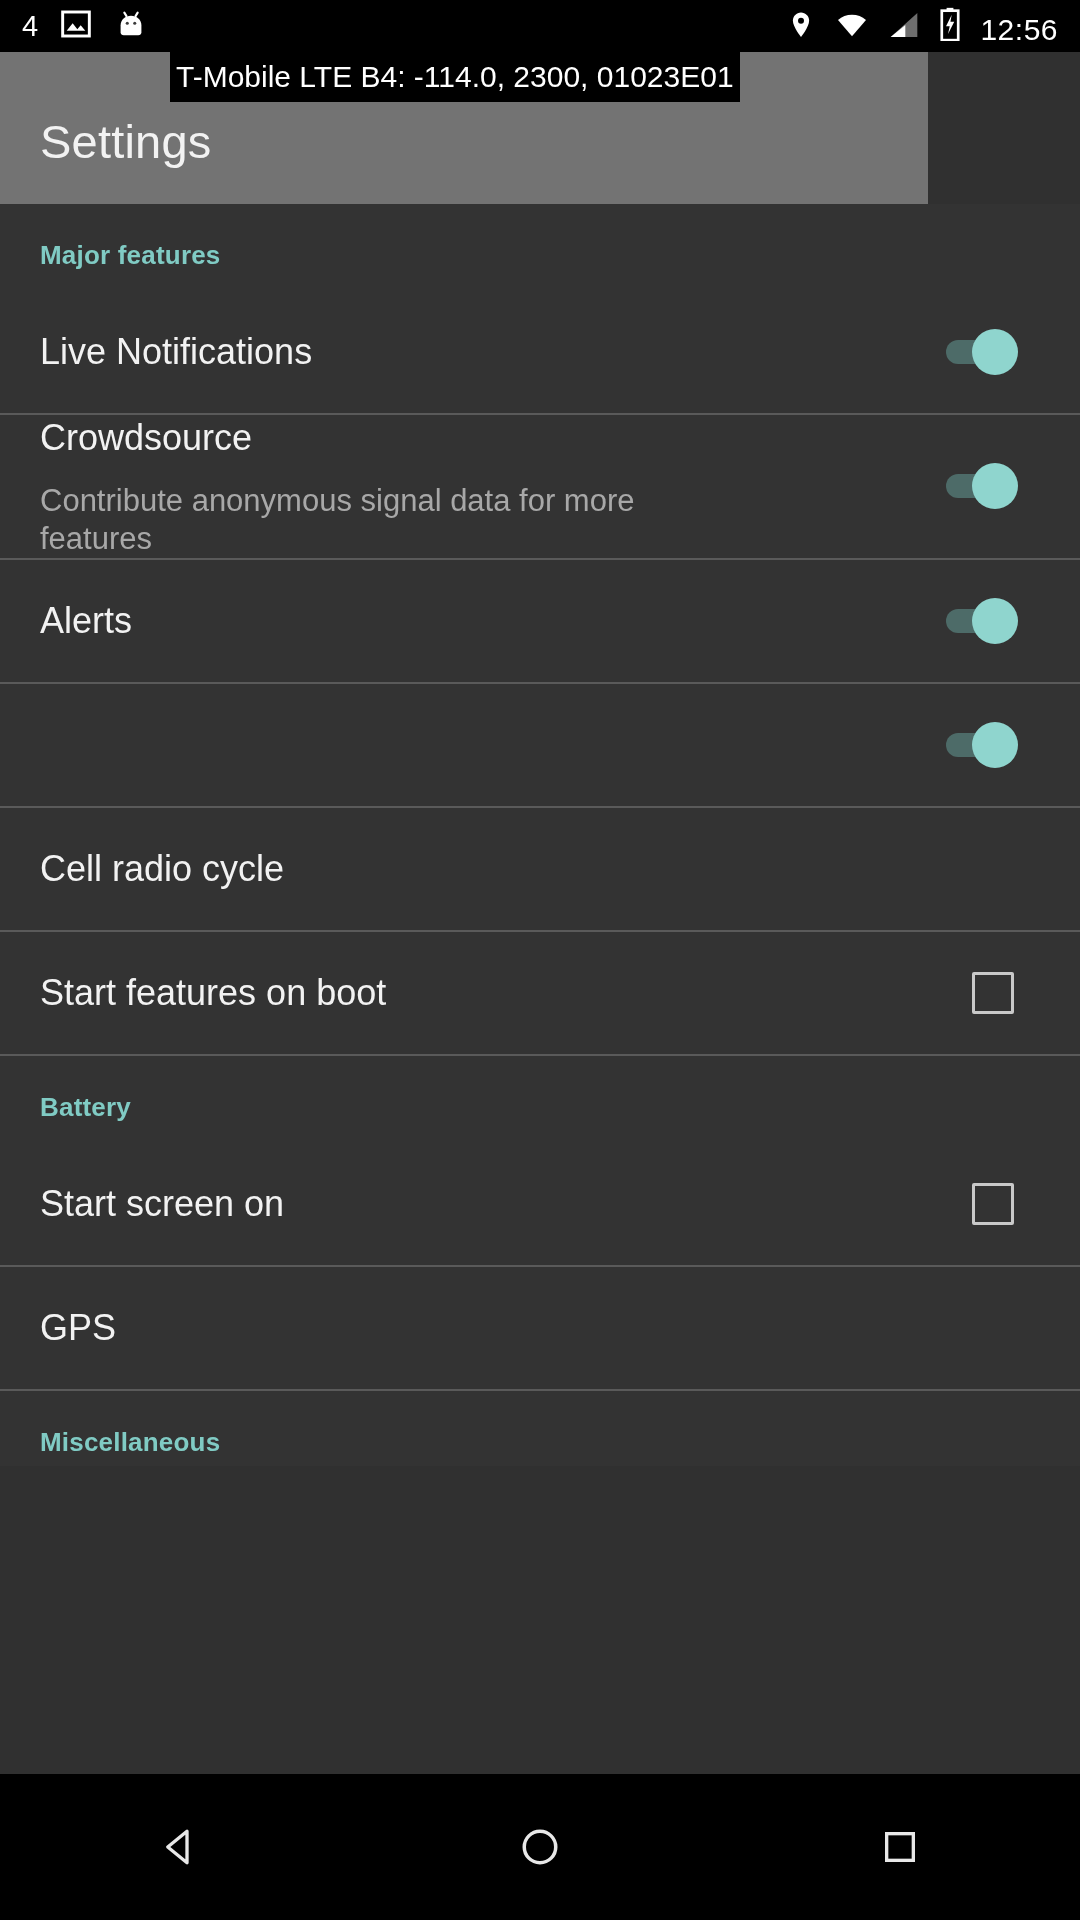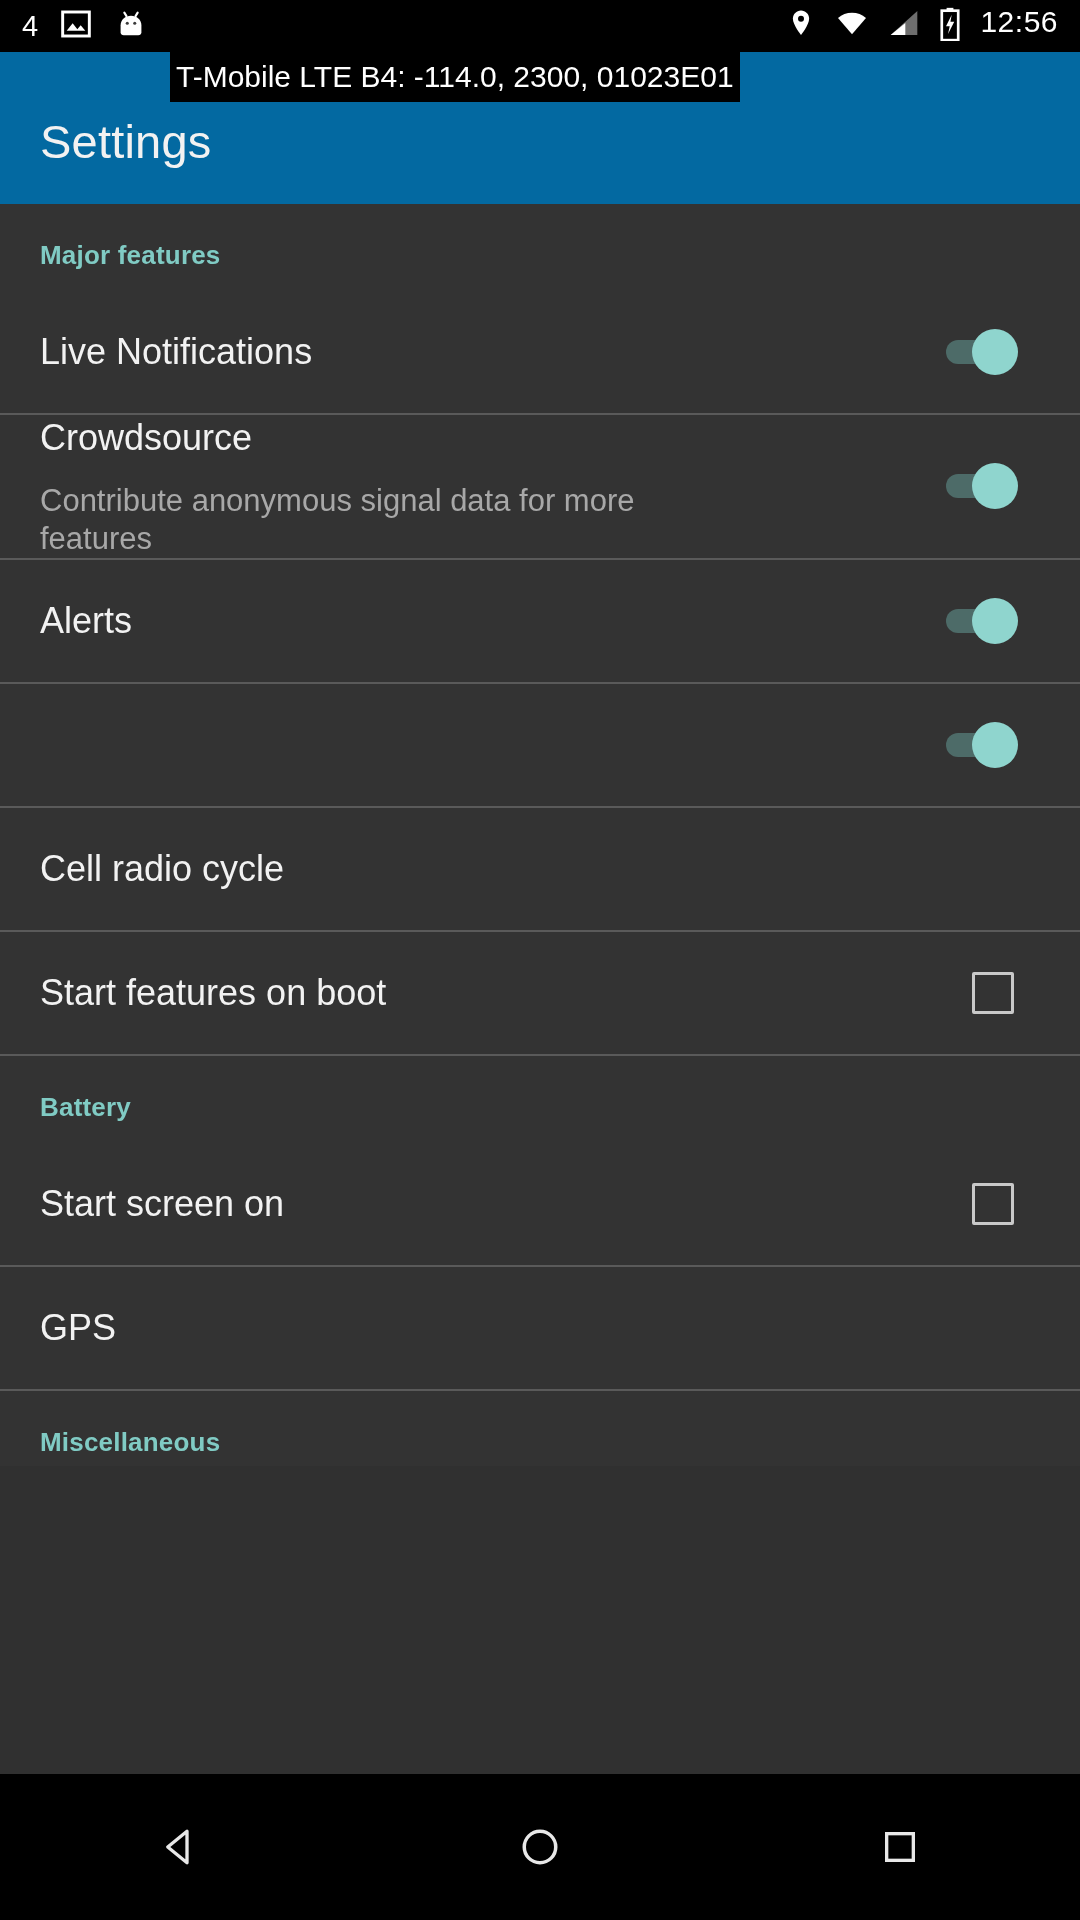--- a/index.html
+++ b/index.html
@@ -11,29 +11,29 @@
   }
   #screen { position:relative; width:1080px; height:1920px; background:#303030; }
 
   
   .statusbar {
     position:absolute; top:0; left:0; width:1080px; height:52px;
     background:#000; display:flex; align-items:center;
     padding:0 22px;
   }
   .sb-left { display:flex; align-items:center; gap:22px; }
-  .sb-right { display:flex; align-items:flex-start; gap:18px; margin-left:auto; }
+  .sb-right { display:flex; align-items:flex-end; gap:18px; margin-left:auto; }
   .sb-count { color:#fff; font-size:29px; line-height:1; font-weight:400; }
   .sb-time { color:#fff; font-size:30px; line-height:1; letter-spacing:.5px; }
   .ic { display:block; }
 
   
   .header {
-    position:absolute; top:52px; left:0; width:1080px; height:152px;
-    background:#0369a1;
+    position:absolute; top:52px; left:0; width:928px; height:152px;
+    background:#737373;
   }
   .header-title {
     position:absolute; left:40px; top:62px;
     color:#f2f2f2; font-size:47px; font-weight:400; letter-spacing:.2px;
   }
   .signal-overlay {
     position:absolute; left:170px; top:0px;
     background:#000; color:#fff;
     font-size:30px; line-height:50px; height:50px;
     padding:0 6px; white-space:nowrap;

